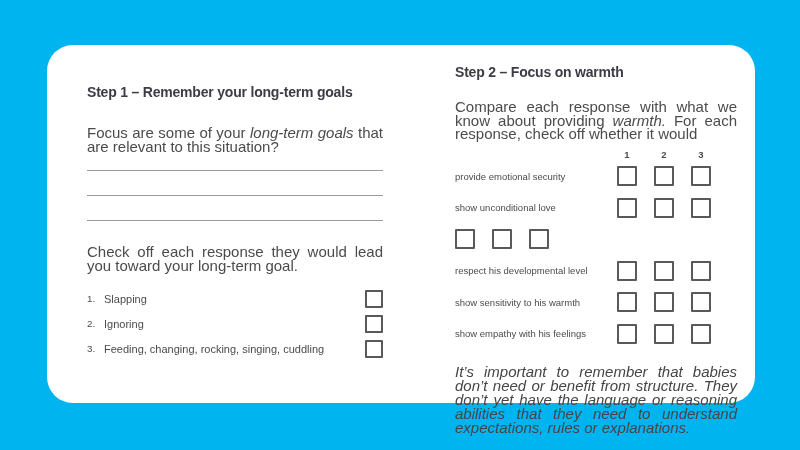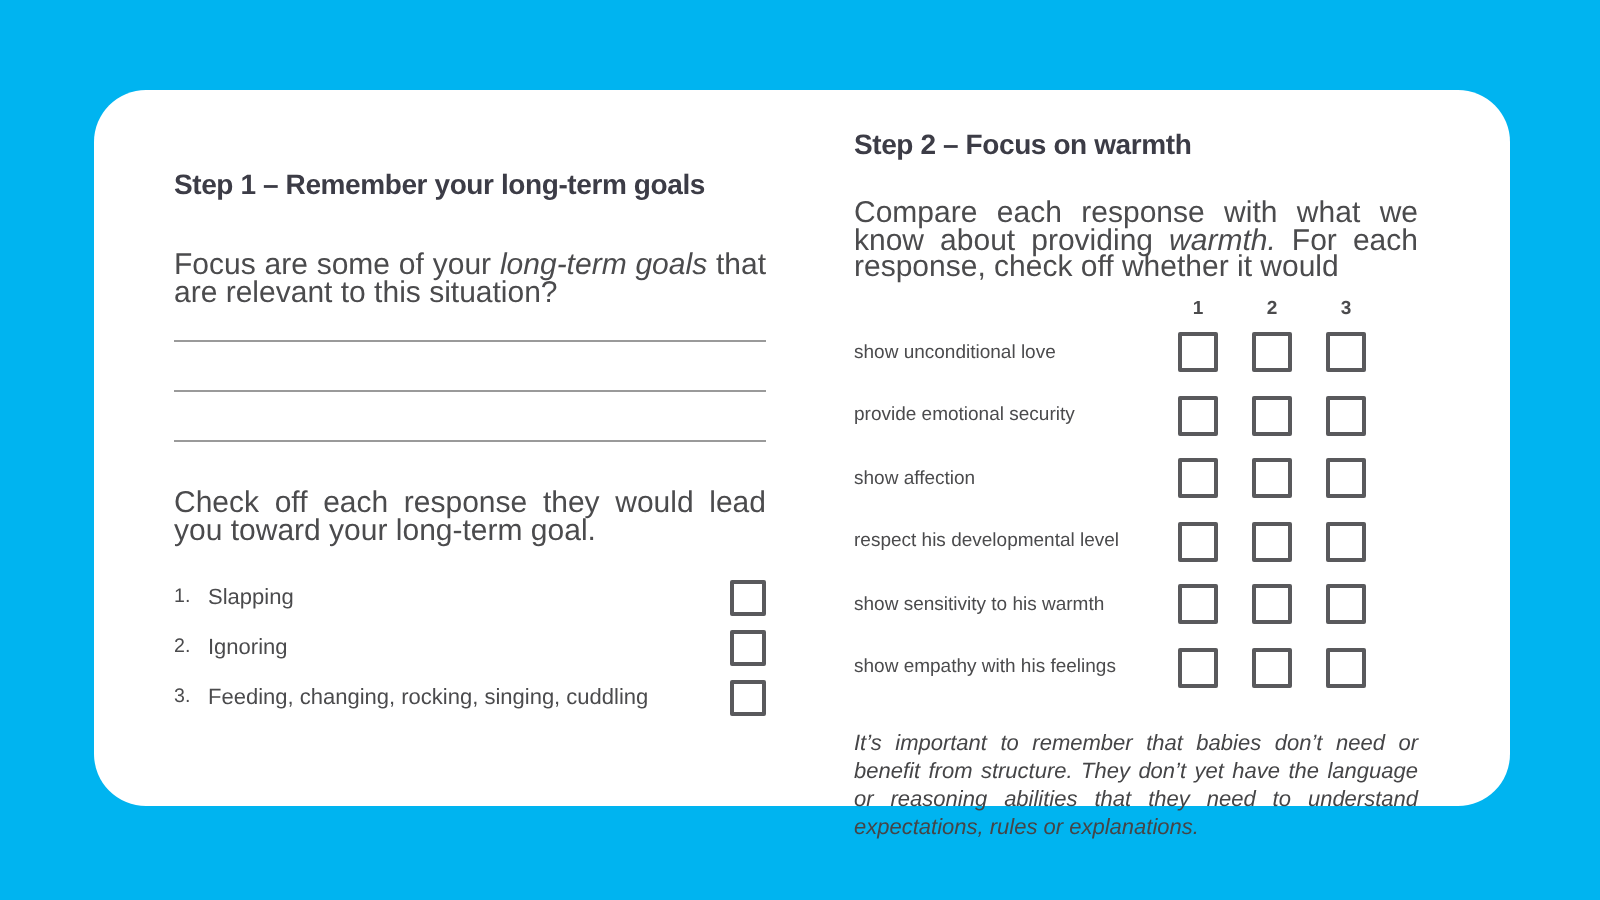--- a/index.html
+++ b/index.html
@@ -8,21 +8,21 @@
     background:#00b4f0;
     font-family:"Liberation Sans","DejaVu Sans",sans-serif;
     overflow:hidden;position:relative;
   }
   .card{
     position:absolute;left:47px;top:45px;width:708px;height:358px;
     background:#ffffff;border-radius:26px;
   }
   .col{position:absolute;top:0;}
   .col-left{left:40px;width:296px;}
-  .col-right{left:380px;width:282px;}
+  .col-right{left:408px;width:282px;}
 
   .step-title{
     margin:0;font-size:14px;font-weight:bold;color:#3c3c46;
     letter-spacing:-0.2px;line-height:19px;
   }
   .col-left .step-title{padding-top:38px;}
   .col-right .step-title{padding-top:18px;}
 
   .body{
     margin:0;font-size:15px;line-height:13.5px;color:#4b4b4d;
@@ -58,21 +58,21 @@
   .grid{margin-top:6px;}
   .grow{display:flex;align-items:center;height:21px;margin-bottom:10.5px;}
   .crit{width:162px;font-size:9.5px;color:#4b4b4d;flex-shrink:0;}
   .gbox{
     width:20px;height:20px;box-sizing:border-box;
     border:2px solid #59595c;background:#fff;border-radius:1px;flex-shrink:0;
   }
   .gbox + .gbox{margin-left:17px;}
 
   .note{
-    margin:21px 0 0;font-size:11px;line-height:14px;
+    margin:21px 0 0;font-size:15px;line-height:14px;
     font-style:italic;color:#454547;text-align:justify;
   }
 </style>
 </head>
 <body>
 
 <div class="card">
 
   <div class="col col-left">
     <h1 class="step-title">Step 1 – Remember your long-term goals</h1>
@@ -111,33 +111,32 @@
 
     <div class="ghead">
       <span class="gspacer"></span>
       <span class="hnum">1</span>
       <span class="hnum">2</span>
       <span class="hnum">3</span>
     </div>
 
     <div class="grid">
       <div class="grow">
+        <span class="crit">provide emotional security</span>
+        <span class="gbox"></span>
+        <span class="gbox"></span>
+        <span class="gbox"></span>
+      </div>
+      <div class="grow">
         <span class="crit">show unconditional love</span>
         <span class="gbox"></span>
         <span class="gbox"></span>
         <span class="gbox"></span>
       </div>
       <div class="grow">
-        <span class="crit">provide emotional security</span>
-        <span class="gbox"></span>
-        <span class="gbox"></span>
-        <span class="gbox"></span>
-      </div>
-      <div class="grow">
-        <span class="crit">show affection</span>
         <span class="gbox"></span>
         <span class="gbox"></span>
         <span class="gbox"></span>
       </div>
       <div class="grow">
         <span class="crit">respect his developmental level</span>
         <span class="gbox"></span>
         <span class="gbox"></span>
         <span class="gbox"></span>
       </div>

